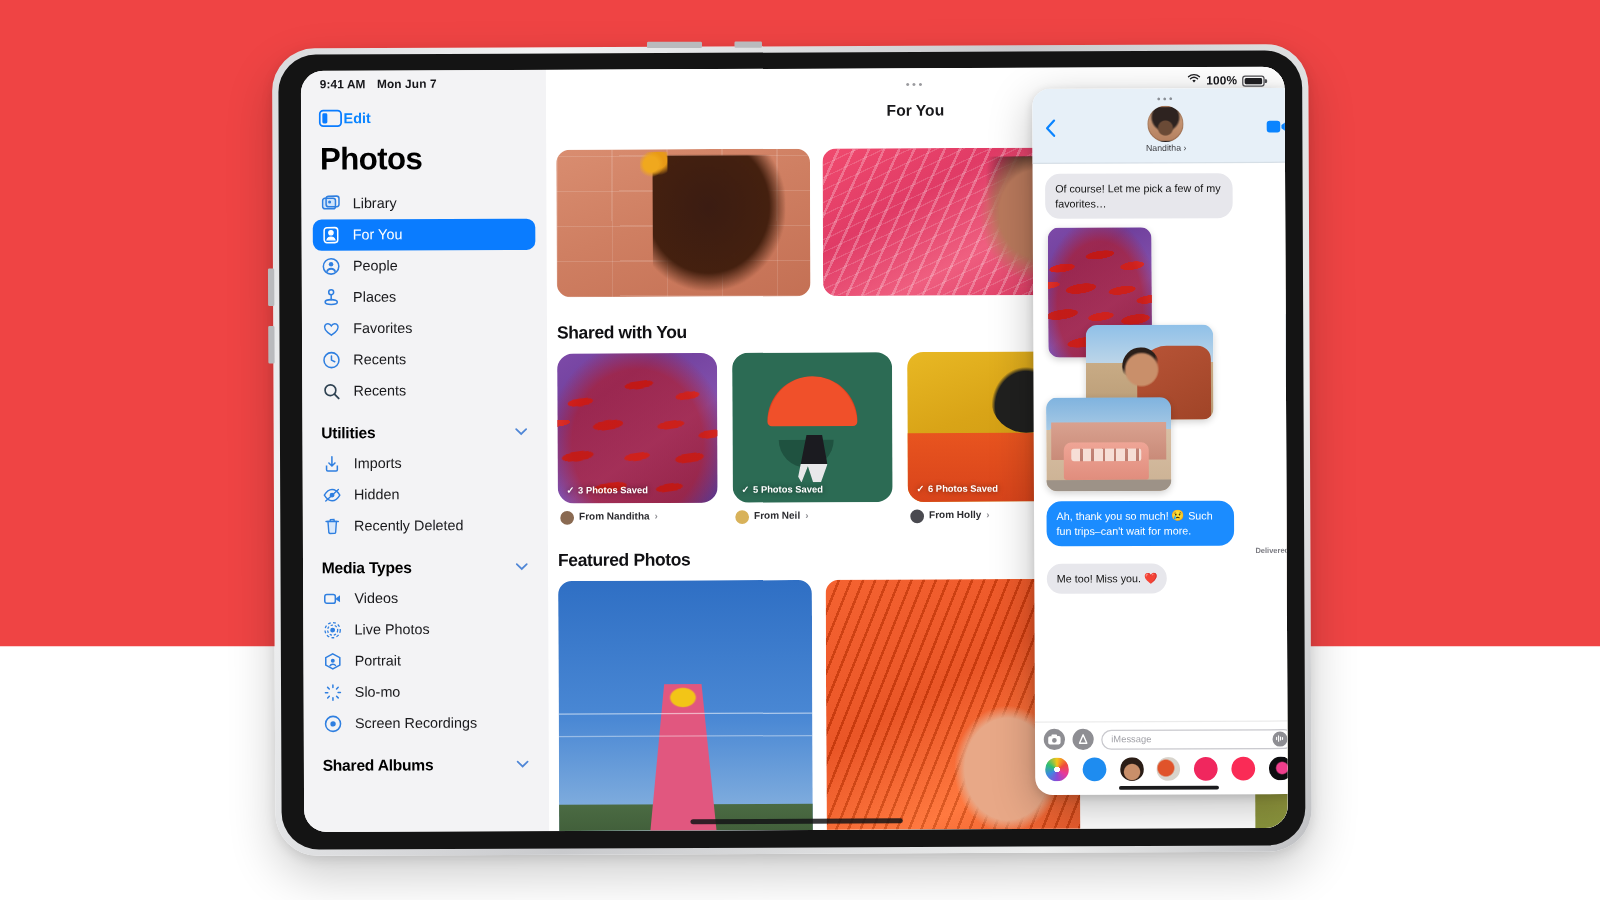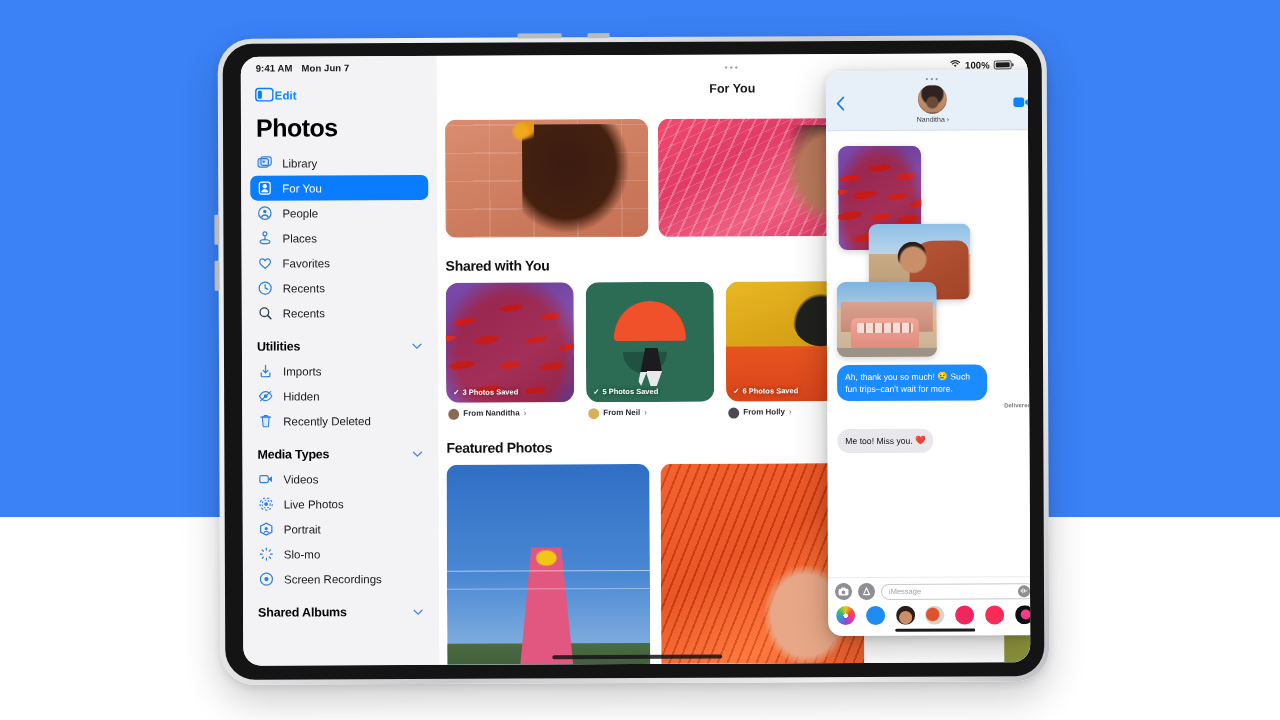--- a/index.html
+++ b/index.html
@@ -6,21 +6,21 @@
 
   html, body {
     width: 1280px; height: 720px;
     overflow: hidden;
     background: #ffffff;
     font-family: "Liberation Sans", sans-serif;
     -webkit-font-smoothing: antialiased;
   }
 
   
-  #stage { position: relative; width: 1280px; height: 517px; background: #3b82f6; }
+  #stage { position: relative; width: 1280px; height: 517px; background: #ef4444; }
 
   
   .device {
     position: absolute;
     left: 219px; top: 37px;
     width: 829px; height: 646px;
     border-radius: 34px;
     background: linear-gradient(120deg, #d9dadc 0%, #f2f3f4 18%, #c9cacd 50%, #eceded 82%, #bfc0c3 100%);
     padding: 5px;
     box-shadow: 0 16px 38px rgba(0,0,0,.20), 0 3px 9px rgba(0,0,0,.10);
@@ -718,41 +718,44 @@
                 <svg width="17" height="12" viewBox="0 0 18 12">
                     <rect x="0.5" y="1" width="11.5" height="10" rx="2.6" fill="#0a84ff"></rect>
                     <path d="M13 4.6 L17.4 1.6 L17.4 10.4 L13 7.4 Z" fill="#0a84ff"></path>
                   </svg>
               </span>
             </div>
           </div>
 
           <div class="m-body">
 
+            <div>
+              <span class="bub in">Of course! Let me pick a few of my favorites…</span>
+            </div>
 
             <div class="photo-stack">
               <div class="ps ps1">
                   <div class="art art-chiles"></div>
                 </div>
               <div class="ps ps2">
                   <div class="art art-portrait"></div>
                 </div>
               <div class="ps ps3">
                 <div class="art art-bus"></div>
                 <div class="bus-wins"></div>
                 <div class="bus-ground"></div>
               </div>
             </div>
 
             <div class="row-out">
               <span class="bub out">Ah, thank you so much! 😢 Such fun trips–can't wait for more.</span>
             </div>
             <div class="delivered">Delivered</div>
 
-            <div style="margin-top:20px">
+            <div style="margin-top:6px">
               <span class="bub in">Me too! Miss you. ❤️</span>
             </div>
 
           </div>
 
           <div class="m-input">
             <span class="circ-btn">
               <svg width="11" height="9" viewBox="0 0 12 10">
                   <rect x="0.5" y="2" width="11" height="7.4" rx="1.6" fill="#fff"></rect>
                   <rect x="3.4" y="0.5" width="5" height="2" rx=".8" fill="#fff"></rect>

